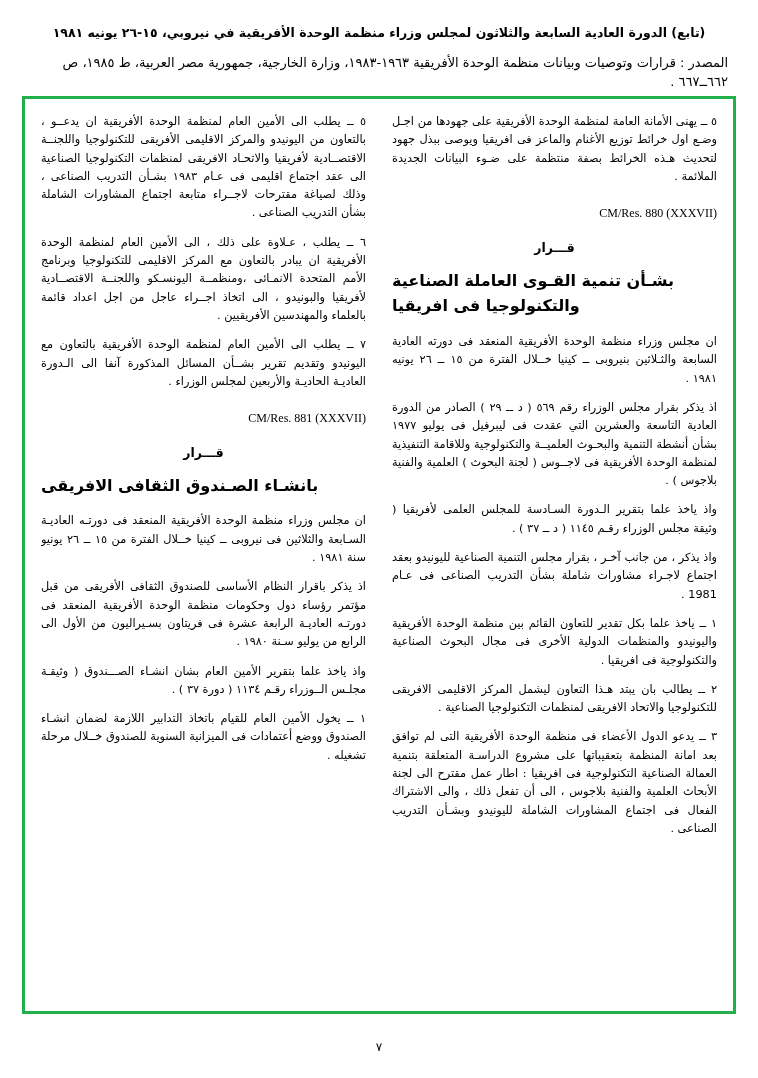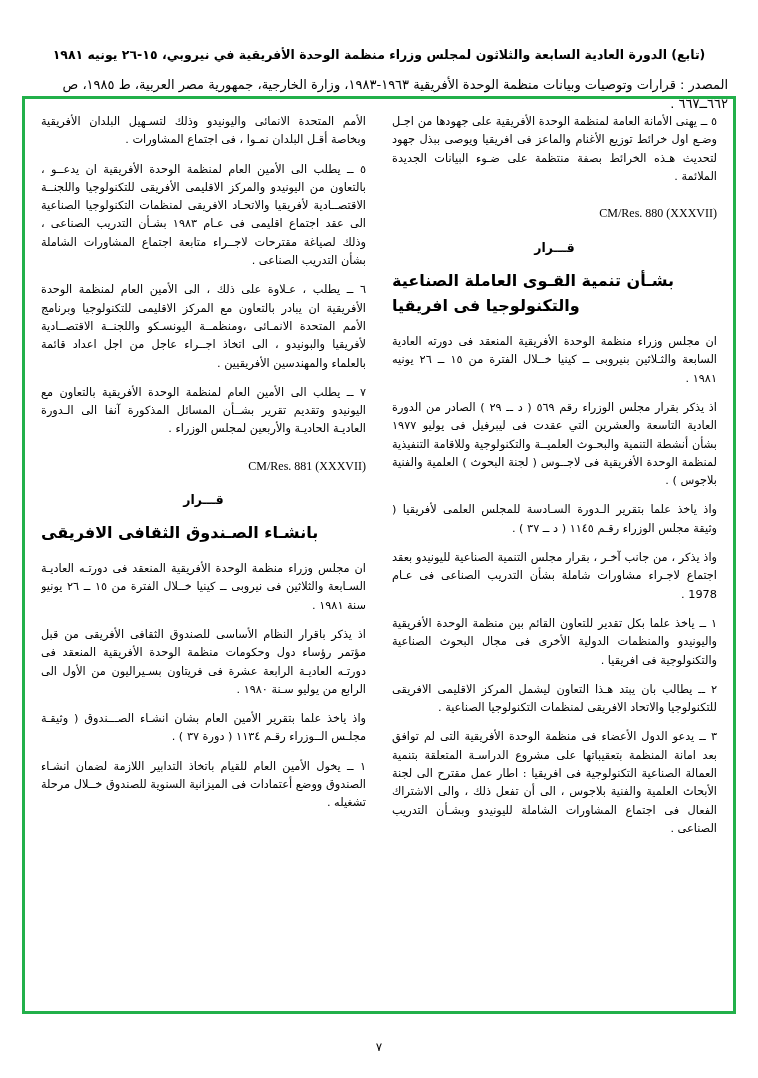--- a/index.html
+++ b/index.html
@@ -15,21 +15,21 @@
     position: relative;
     overflow: hidden;
   }
   .page {
     width: 758px;
     height: 1078px;
     position: relative;
     box-sizing: border-box;
   }
   .header {
-    padding: 46px 30px 0 30px;
+    padding: 24px 30px 0 30px;
     text-align: center;
   }
   .header-title {
     font-size: 12.5px;
     font-weight: bold;
     line-height: 1.5;
     direction: rtl;
   }
   .header-source {
     font-size: 13px;
@@ -115,28 +115,27 @@
     <div class="columns">
 
       <div class="col">
         <p class="para">٥ ــ يهنى الأمانة العامة لمنظمة الوحدة الأفريقية على جهودها من اجـل وضـع اول خرائط توزيع الأغنام والماعز فى افريقيا ويوصى ببذل جهود لتحديث هـذه الخرائط بصفة منتظمة على ضـوء البيانات الجديدة الملائمة .</p>
         <div class="res-id">CM/Res. 880 (XXXVII)</div>
         <div class="res-word">قـــرار</div>
         <div class="res-subject">بشـأن تنمية القـوى العاملة الصناعية والتكنولوجيا فى افريقيا</div>
         <p class="para">ان مجلس وزراء منظمة الوحدة الأفريقية المنعقد فى دورته العادية السابعة والثـلاثين بنيروبى ــ كينيا خــلال الفترة من ١٥ ــ ٢٦ يونيه ١٩٨١ .</p>
         <p class="para">اذ يذكر بقرار مجلس الوزراء رقم ٥٦٩ ( د ــ ٢٩ ) الصادر من الدورة العادية التاسعة والعشرين التي عقدت فى ليبرفيل فى يوليو ١٩٧٧ بشأن أنشطة التنمية والبحـوث العلميــة والتكنولوجية وللاقامة التنفيذية لمنظمة الوحدة الأفريقية فى لاجــوس ( لجنة البحوث ) العلمية والفنية بلاجوس ) .</p>
         <p class="para">واذ ياخذ علما بتقرير الـدورة السـادسة للمجلس العلمى لأفريقيا ( وثيقة مجلس الوزراء رقـم ١١٤٥ ( د ــ ٣٧ ) .</p>
-        <p class="para">واذ يذكر ، من جانب آخـر ، بقرار مجلس التنمية الصناعية لليونيدو بعقد اجتماع لاجـراء مشاورات شاملة بشأن التدريب الصناعى فى عـام 1978 .</p>
+        <p class="para">واذ يذكر ، من جانب آخـر ، بقرار مجلس التنمية الصناعية لليونيدو بعقد اجتماع لاجـراء مشاورات شاملة بشأن التدريب الصناعى فى عـام 1981 .</p>
         <p class="para">١ ــ ياخذ علما بكل تقدير للتعاون القائم بين منظمة الوحدة الأفريقية واليونيدو والمنظمات الدولية الأخرى فى مجال البحوث الصناعية والتكنولوجية فى افريقيا .</p>
         <p class="para">٢ ــ يطالب بان يبتد هـذا التعاون ليشمل المركز الاقليمى الافريقى للتكنولوجيا والاتحاد الافريقى لمنظمات التكنولوجيا الصناعية .</p>
         <p class="para">٣ ــ يدعو الدول الأعضاء فى منظمة الوحدة الأفريقية التى لم توافق بعد امانة المنظمة بتعقيباتها على مشروع الدراسـة المتعلقة بتنمية العمالة الصناعية التكنولوجية فى افريقيا : اطار عمل مقترح الى لجنة الأبحاث العلمية والفنية بلاجوس ، الى أن تفعل ذلك ، والى الاشتراك الفعال فى اجتماع المشاورات الشاملة لليونيدو وبشـأن التدريب الصناعى .</p>
       </div>
 
       <div class="col">
-        <p class="para">الأمم المتحدة الانمائى واليونيدو وذلك لتسـهيل البلدان الأفريقية وبخاصة أقـل البلدان نمـوا ، فى اجتماع المشاورات .</p>
         <p class="para">٥ ــ يطلب الى الأمين العام لمنظمة الوحدة الأفريقية ان يدعــو ، بالتعاون من اليونيدو والمركز الاقليمى الأفريقى للتكنولوجيا واللجنــة الاقتصــادية لأفريقيا والاتحـاد الافريقى لمنظمات التكنولوجيا الصناعية الى عقد اجتماع اقليمى فى عـام ١٩٨٣ بشـأن التدريب الصناعى ، وذلك لصياغة مقترحات لاجــراء متابعة اجتماع المشاورات الشاملة بشأن التدريب الصناعى .</p>
         <p class="para">٦ ــ يطلب ، عـلاوة على ذلك ، الى الأمين العام لمنظمة الوحدة الأفريقية ان يبادر بالتعاون مع المركز الاقليمى للتكنولوجيا وبرنامج الأمم المتحدة الانمـائى ،ومنظمــة اليونسـكو واللجنــة الاقتصــادية لأفريقيا والبونيدو ، الى اتخاذ اجــراء عاجل من اجل اعداد قائمة بالعلماء والمهندسين الأفريقيين .</p>
         <p class="para">٧ ــ يطلب الى الأمين العام لمنظمة الوحدة الأفريقية بالتعاون مع اليونيدو وتقديم تقرير بشــأن المسائل المذكورة آنفا الى الـدورة العاديـة الحاديـة والأربعين لمجلس الوزراء .</p>
         <div class="res-id">CM/Res. 881 (XXXVII)</div>
         <div class="res-word">قـــرار</div>
         <div class="res-subject">بانشـاء الصـندوق الثقافى الافريقى</div>
         <p class="para">ان مجلس وزراء منظمة الوحدة الأفريقية المنعقد فى دورتـه العاديـة السـابعة والثلاثين فى نيروبى ــ كينيا خــلال الفترة من ١٥ ــ ٢٦ يونيو سنة ١٩٨١ .</p>
         <p class="para">اذ يذكر باقرار النظام الأساسى للصندوق الثقافى الأفريقى من قبل مؤتمر رؤساء دول وحكومات منظمة الوحدة الأفريقية المنعقد فى دورتـه العاديـة الرابعة عشرة فى فريتاون بسـيراليون من الأول الى الرابع من يوليو سـنة ١٩٨٠ .</p>
         <p class="para">واذ ياخذ علما بتقرير الأمين العام بشان انشـاء الصـــندوق ( وثيقـة مجلـس الــوزراء رقـم ١١٣٤ ( دورة ٣٧ ) .</p>
         <p class="para">١ ــ يخول الأمين العام للقيام باتخاذ التدابير اللازمة لضمان انشـاء الصندوق ووضع أعتمادات فى الميزانية السنوية للصندوق خــلال مرحلة تشغيله .</p>

